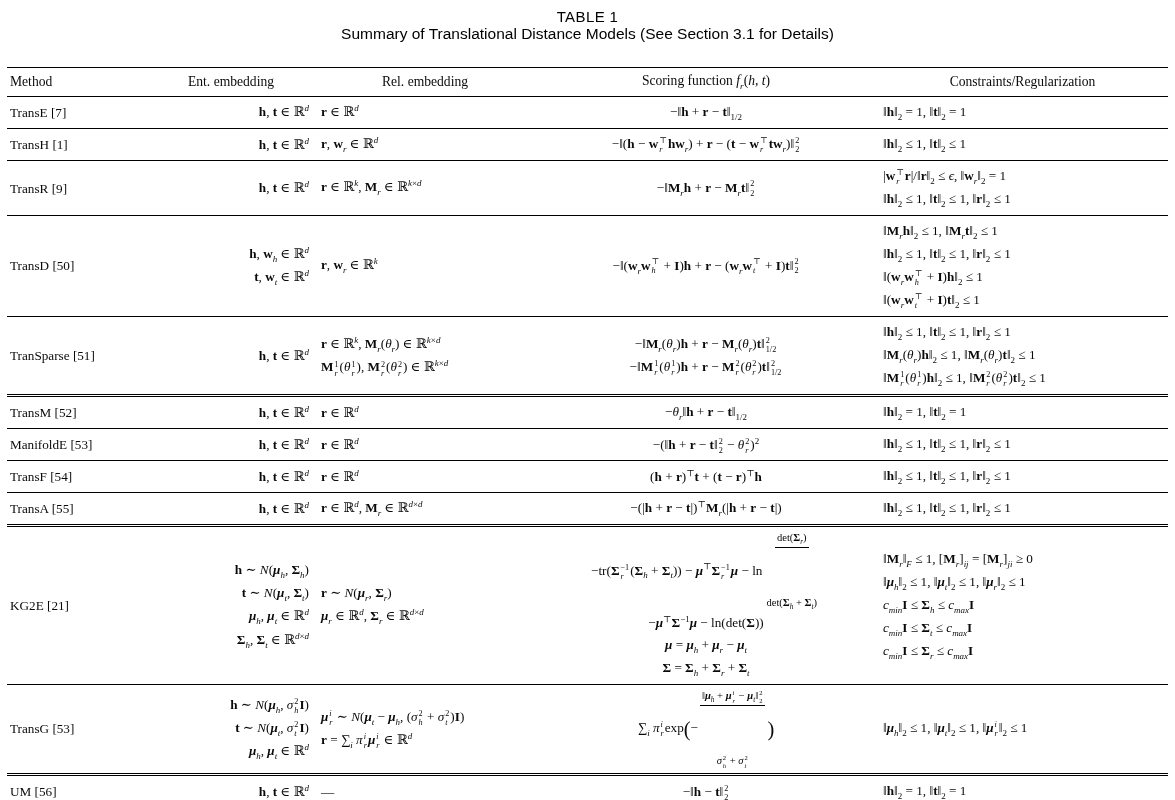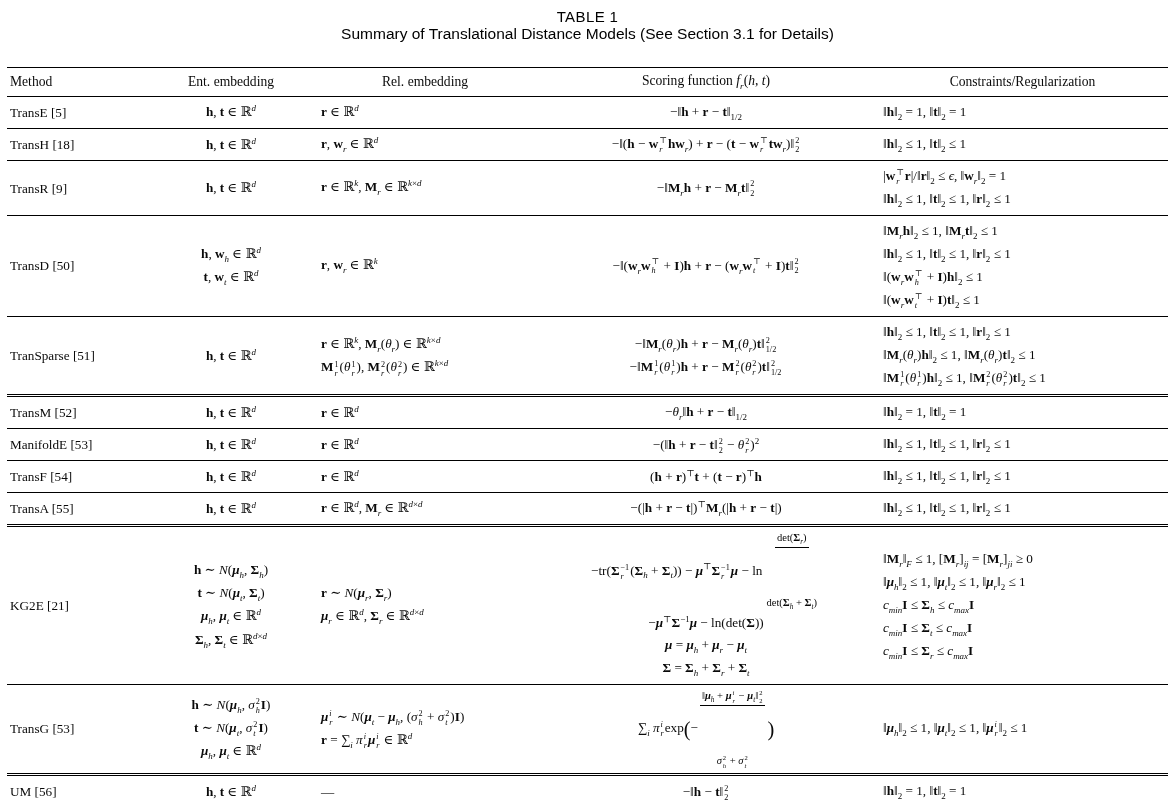--- a/index.html
+++ b/index.html
@@ -19,21 +19,21 @@
   thead tr{border-bottom:1px solid #000;}
   th{font-weight:normal;font-size:13.6px;padding:5px 6px;text-align:center;}
   th.c-method{text-align:left;padding-left:3px;}
 
   tbody tr{border-bottom:1px solid #000;}
   tbody tr.sec{border-bottom:3px double #000;}
   tbody tr:last-child{border-bottom:none;}
 
   td{padding:4px 6px;vertical-align:middle;}
   td.c-method{text-align:left;padding-left:3px;white-space:nowrap;}
-  td.c-ent{text-align:center;}
+  td.c-ent{text-align:right;}
   td.c-rel{text-align:left;}
   td.c-score{text-align:center;}
   td.c-constr{text-align:left;}
 
   .ln{line-height:1.6;white-space:nowrap;}
 
   sub,sup{font-size:.68em;}
   
   .ss{display:inline-flex;flex-direction:column;align-items:flex-start;
       vertical-align:middle;font-size:.62em;line-height:1.12;margin:0 1px;}
@@ -66,38 +66,38 @@
         <th class="c-method">Method</th>
         <th class="c-ent">Ent. embedding</th>
         <th class="c-rel">Rel. embedding</th>
         <th class="c-score">Scoring function <i>f</i><sub><i>r</i></sub>(<i>h</i>, <i>t</i>)</th>
         <th class="c-constr">Constraints/Regularization</th>
       </tr>
     </thead>
     <tbody>
         <tr>
           <td class="c-method">
-            <div class="ln">TransE [5]</div>
+            <div class="ln">TransE [7]</div>
           </td>
           <td class="c-ent">
             <div class="ln"><b>h</b>, <b>t</b> ∈ ℝ<sup><i>d</i></sup></div>
           </td>
           <td class="c-rel">
             <div class="ln"><b>r</b> ∈ ℝ<sup><i>d</i></sup></div>
           </td>
           <td class="c-score">
             <div class="ln">−‖<b>h</b> + <b>r</b> − <b>t</b>‖<sub>1/2</sub></div>
           </td>
           <td class="c-constr">
             <div class="ln">‖<b>h</b>‖<sub>2</sub> = 1, ‖<b>t</b>‖<sub>2</sub> = 1</div>
           </td>
         </tr>
         <tr>
           <td class="c-method">
-            <div class="ln">TransH [18]</div>
+            <div class="ln">TransH [1]</div>
           </td>
           <td class="c-ent">
             <div class="ln"><b>h</b>, <b>t</b> ∈ ℝ<sup><i>d</i></sup></div>
           </td>
           <td class="c-rel">
             <div class="ln"><b>r</b>, <b>w</b><sub><i>r</i></sub> ∈ ℝ<sup><i>d</i></sup></div>
           </td>
           <td class="c-score">
             <div class="ln">−‖(<b>h</b> − <b>w</b><span class="ss">
                 <span>⊤</span>

